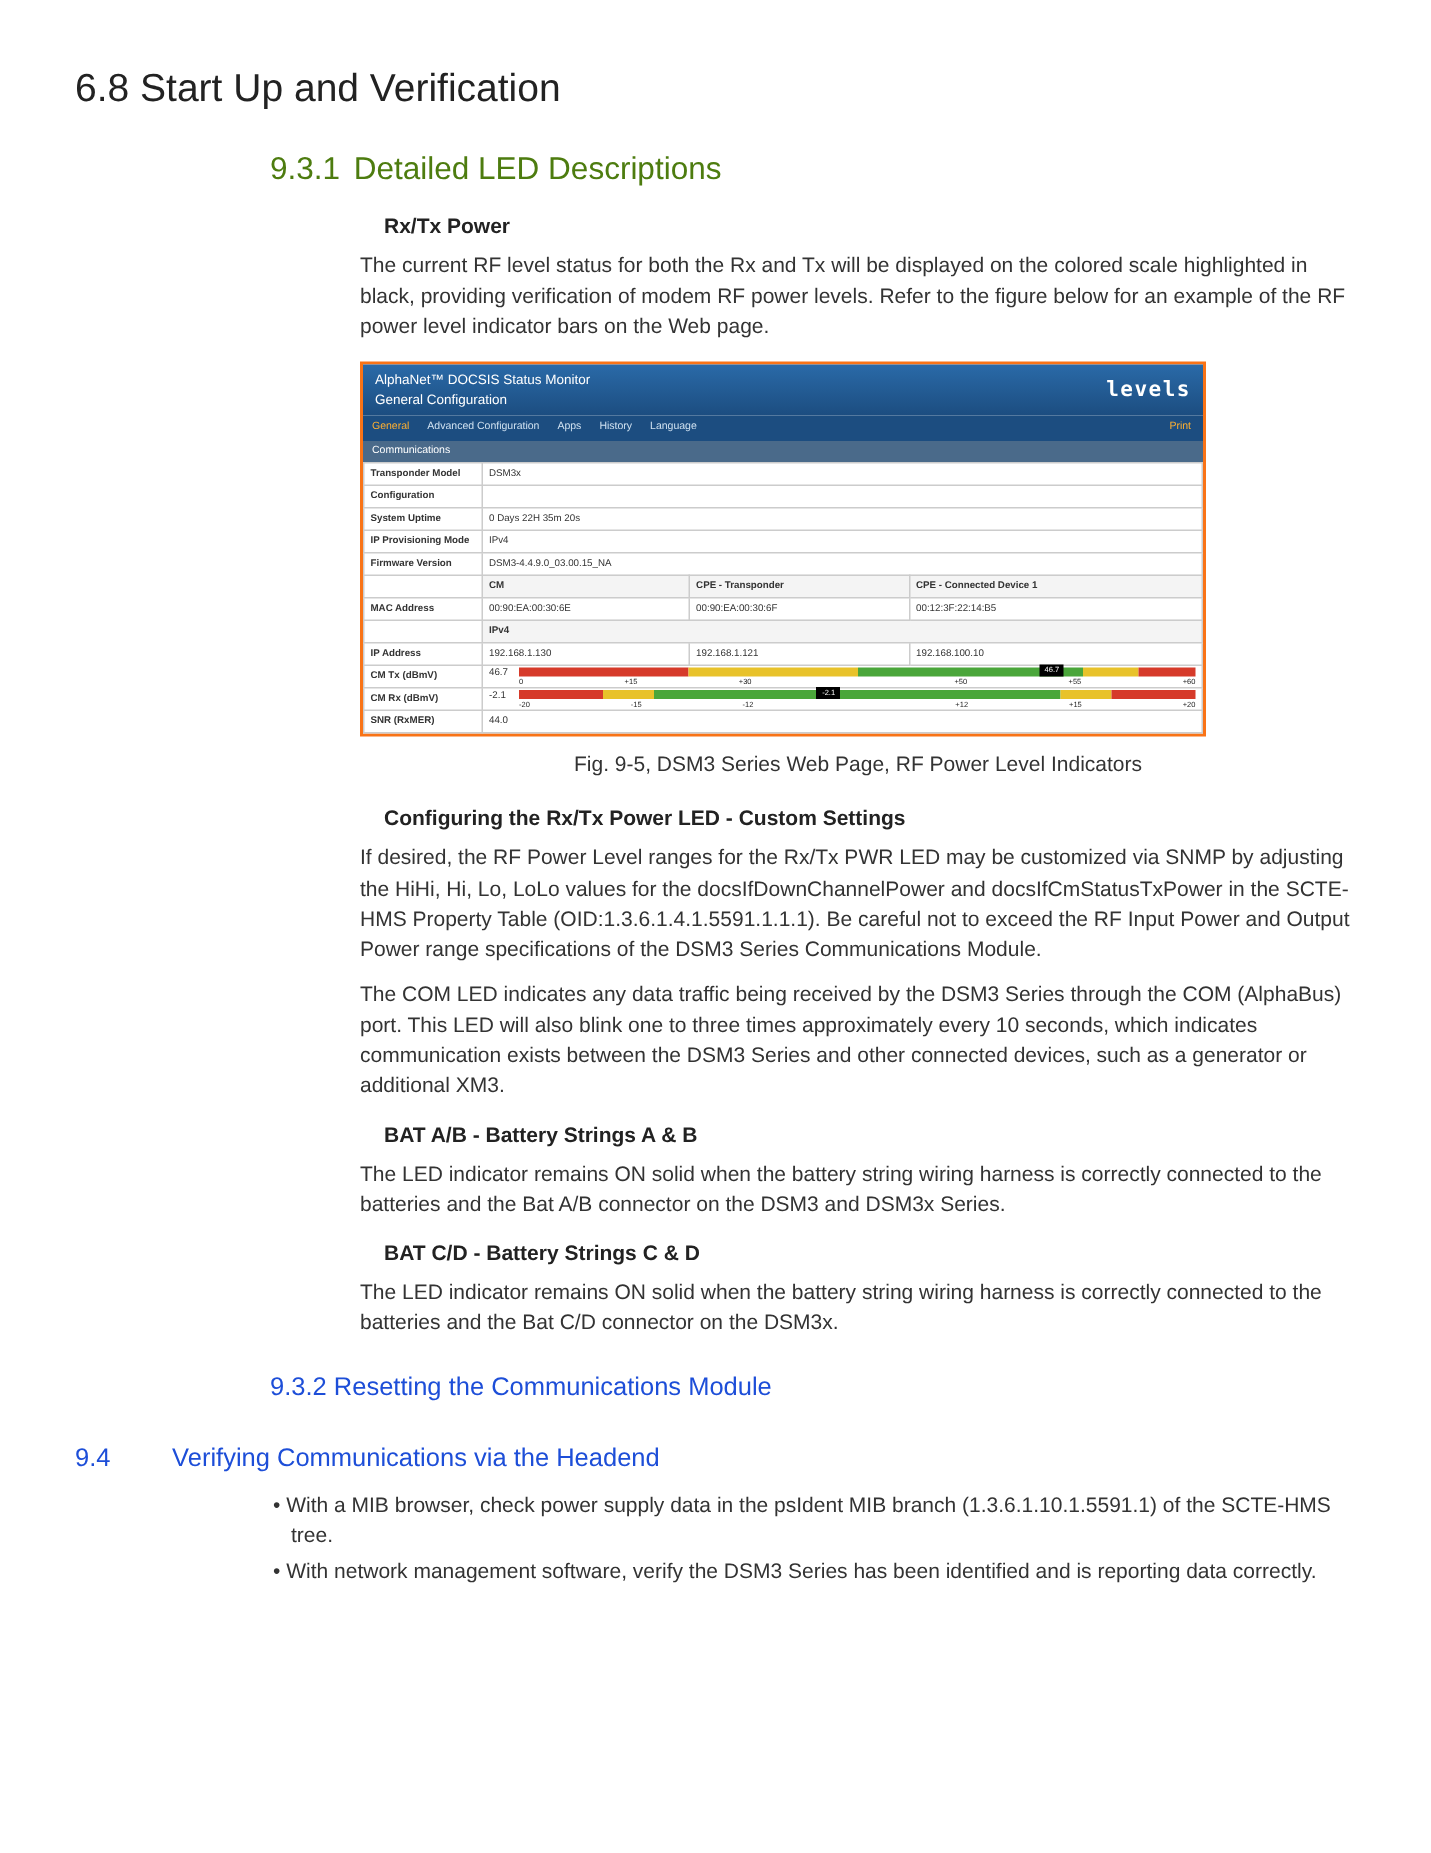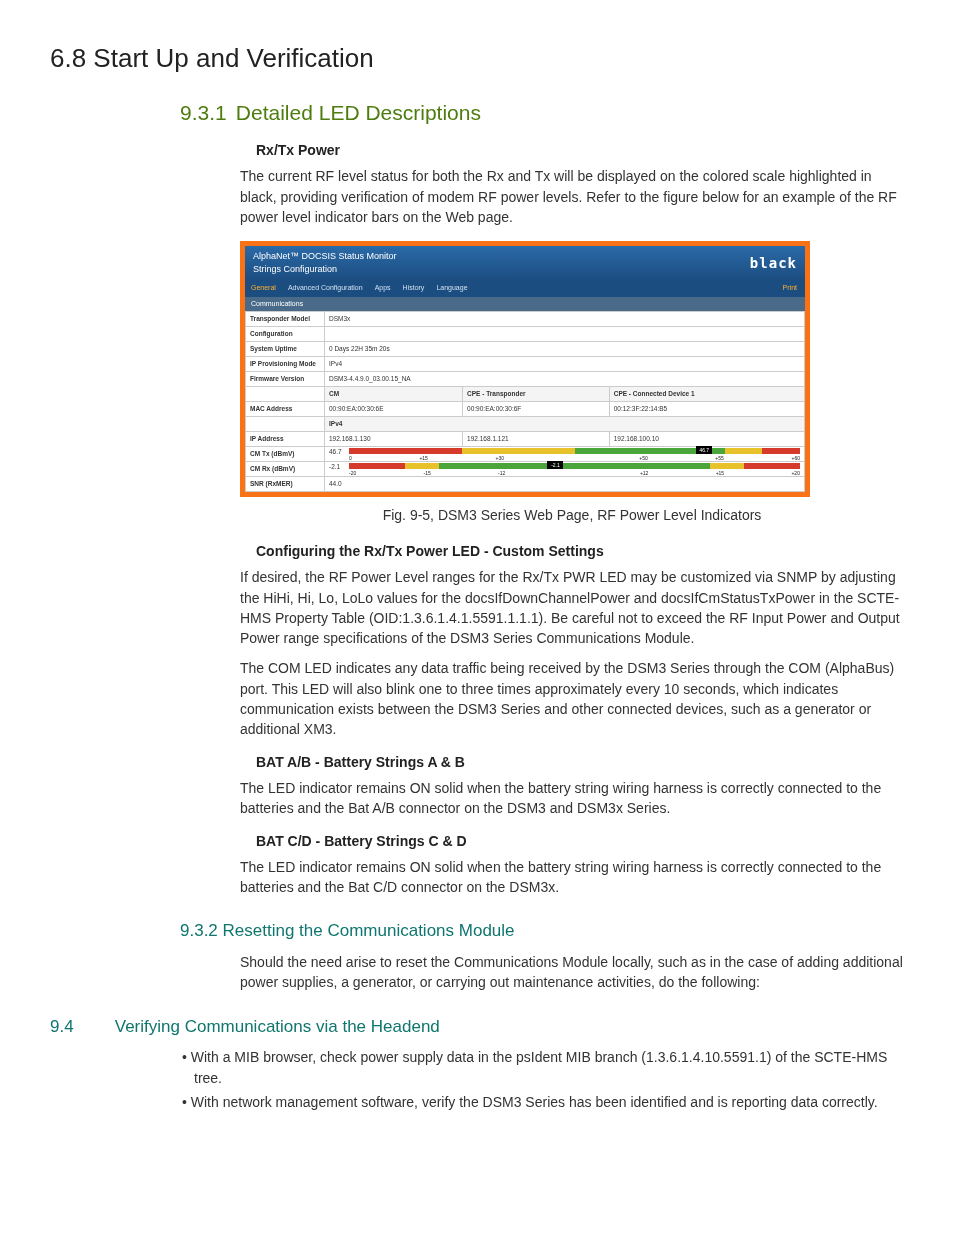--- a/index.html
+++ b/index.html
@@ -35,32 +35,32 @@
     padding-left: 16px;
   }
   p { margin: 6px 0 10px 0; }
   .fig-caption {
     text-align: center;
     font-size: 14px;
     margin: 8px 0 16px 0;
   }
   .section-title {
     font-size: 17px;
-    color: #0f766e;
+    color: #1d4ed8;
     margin: 22px 0 8px 0;
   }
   .section-title .snum { display:inline-block; width:60px; }
   ul.bullets { margin: 6px 0 10px 0; padding-left: 0; list-style: none; }
   ul.bullets li { margin: 4px 0; padding-left: 14px; text-indent: -12px; }
   ul.bullets li::before { content: "• "; }
 
   
   .screenshot {
     margin: 14px 0 6px 0;
-    border: 5px solid #f97316;
+    border: 2px solid #f97316;
     background: #fff;
     font-size: 7px;
     color: #333;
     width: 560px;
   }
   .ss-header {
     background: linear-gradient(#2a6aa8, #1c4d80);
     color: #fff;
     padding: 4px 8px;
     display: flex;
@@ -157,23 +157,23 @@
 </div>
 
 <div class="indent2">
   <div class="bold-head">Rx/Tx Power</div>
   <p>The current RF level status for both the Rx and Tx will be displayed on the colored scale highlighted in black, providing verification of modem RF power levels. Refer to the figure below for an example of the RF power level indicator bars on the Web page.</p>
 
   <div class="screenshot">
     <div class="ss-header">
       <div>
         <div>AlphaNet™ DOCSIS Status Monitor</div>
-        <div>Strings Configuration</div>
+        <div>General Configuration</div>
       </div>
-      <div class="logo">black</div>
+      <div class="logo">levels</div>
     </div>
     <div class="ss-tabs">
       <div class="active">General</div>
       <div>Advanced Configuration</div>
       <div>Apps</div>
       <div>History</div>
       <div>Language</div>
       <div class="print">Print</div>
     </div>
     <div class="ss-section-bar">Communications</div>
@@ -297,27 +297,26 @@
   <p>The LED indicator remains ON solid when the battery string wiring harness is correctly connected to the batteries and the Bat C/D connector on the DSM3x.</p>
 </div>
 
 <div class="indent1">
   <div class="section-title">
     <span>9.3.2</span>
     <span>Resetting the Communications Module</span>
   </div>
 </div>
 <div class="indent2">
-  <p>Should the need arise to reset the Communications Module locally, such as in the case of adding additional power supplies, a generator, or carrying out maintenance activities, do the following:</p>
 </div>
 
 <div style="">
   <div class="section-title">
     <span class="snum">9.4</span>
     <span>Verifying Communications via the Headend</span>
   </div>
 </div>
 <div class="indent1">
   <ul class="bullets">
-    <li>With a MIB browser, check power supply data in the psIdent MIB branch (1.3.6.1.4.10.5591.1) of the SCTE-HMS tree.</li>
+    <li>With a MIB browser, check power supply data in the psIdent MIB branch (1.3.6.1.10.1.5591.1) of the SCTE-HMS tree.</li>
     <li>With network management software, verify the DSM3 Series has been identified and is reporting data correctly.</li>
   </ul>
 </div>
 
 </body></html>

